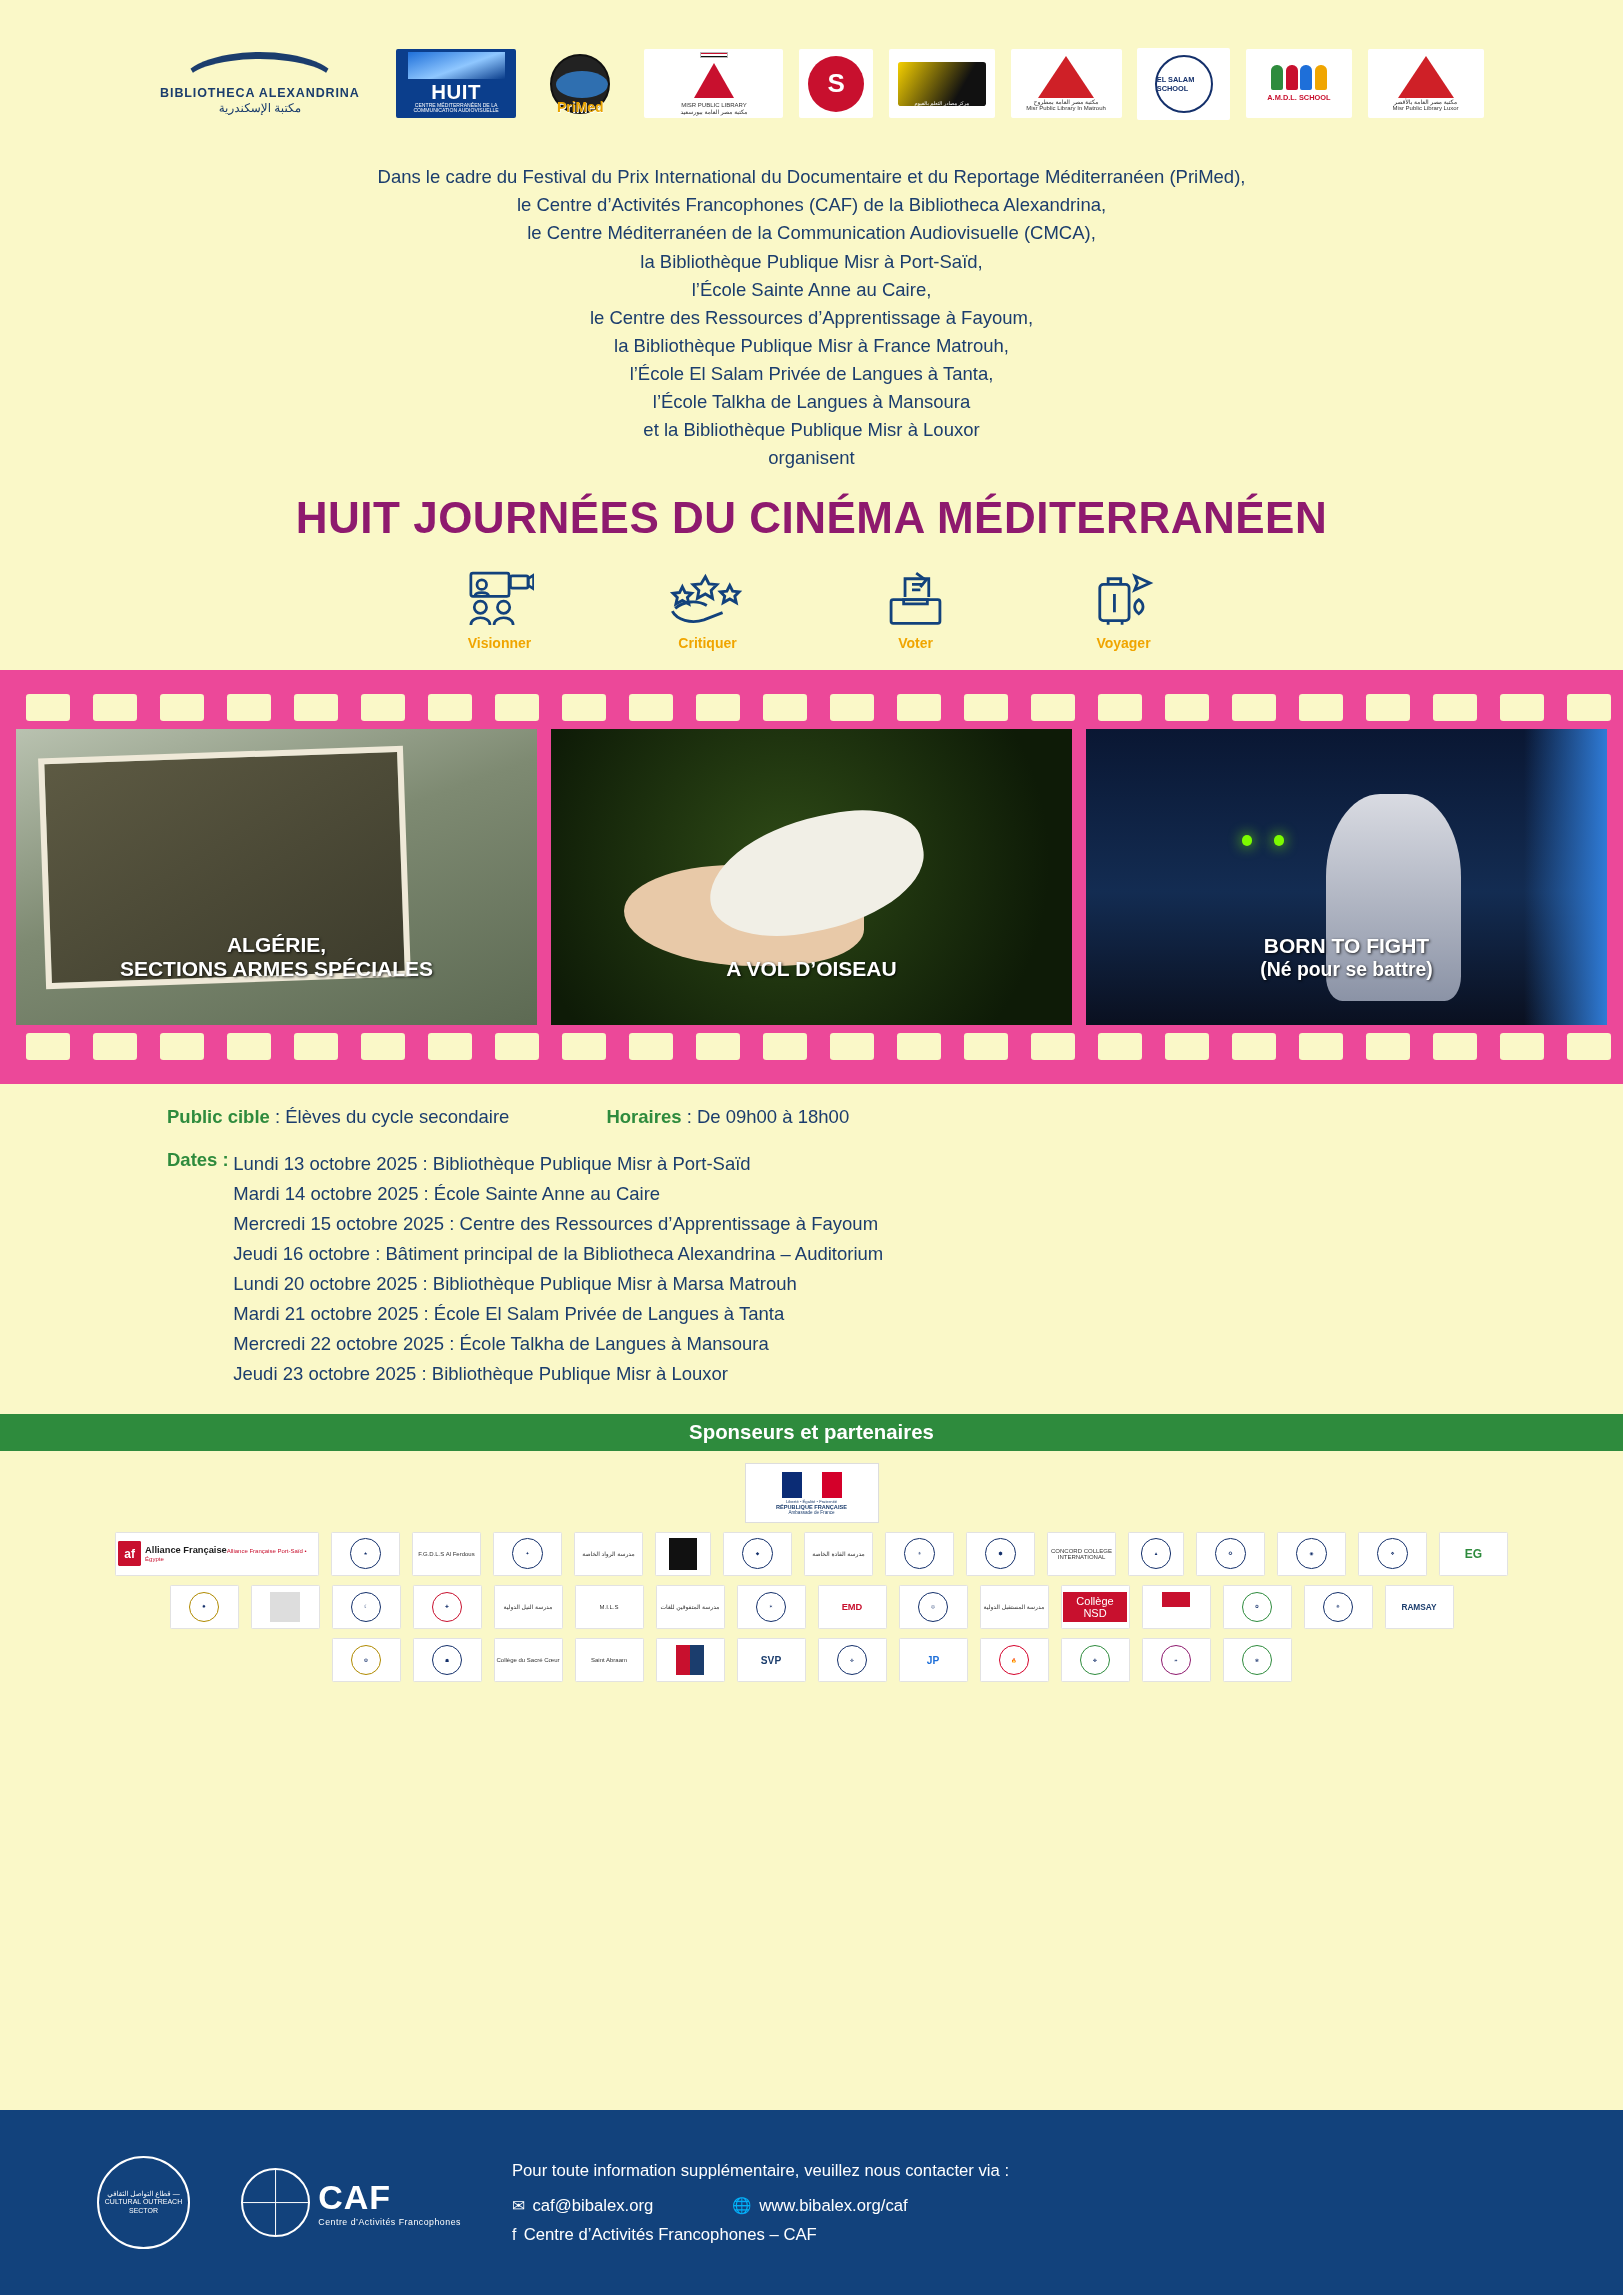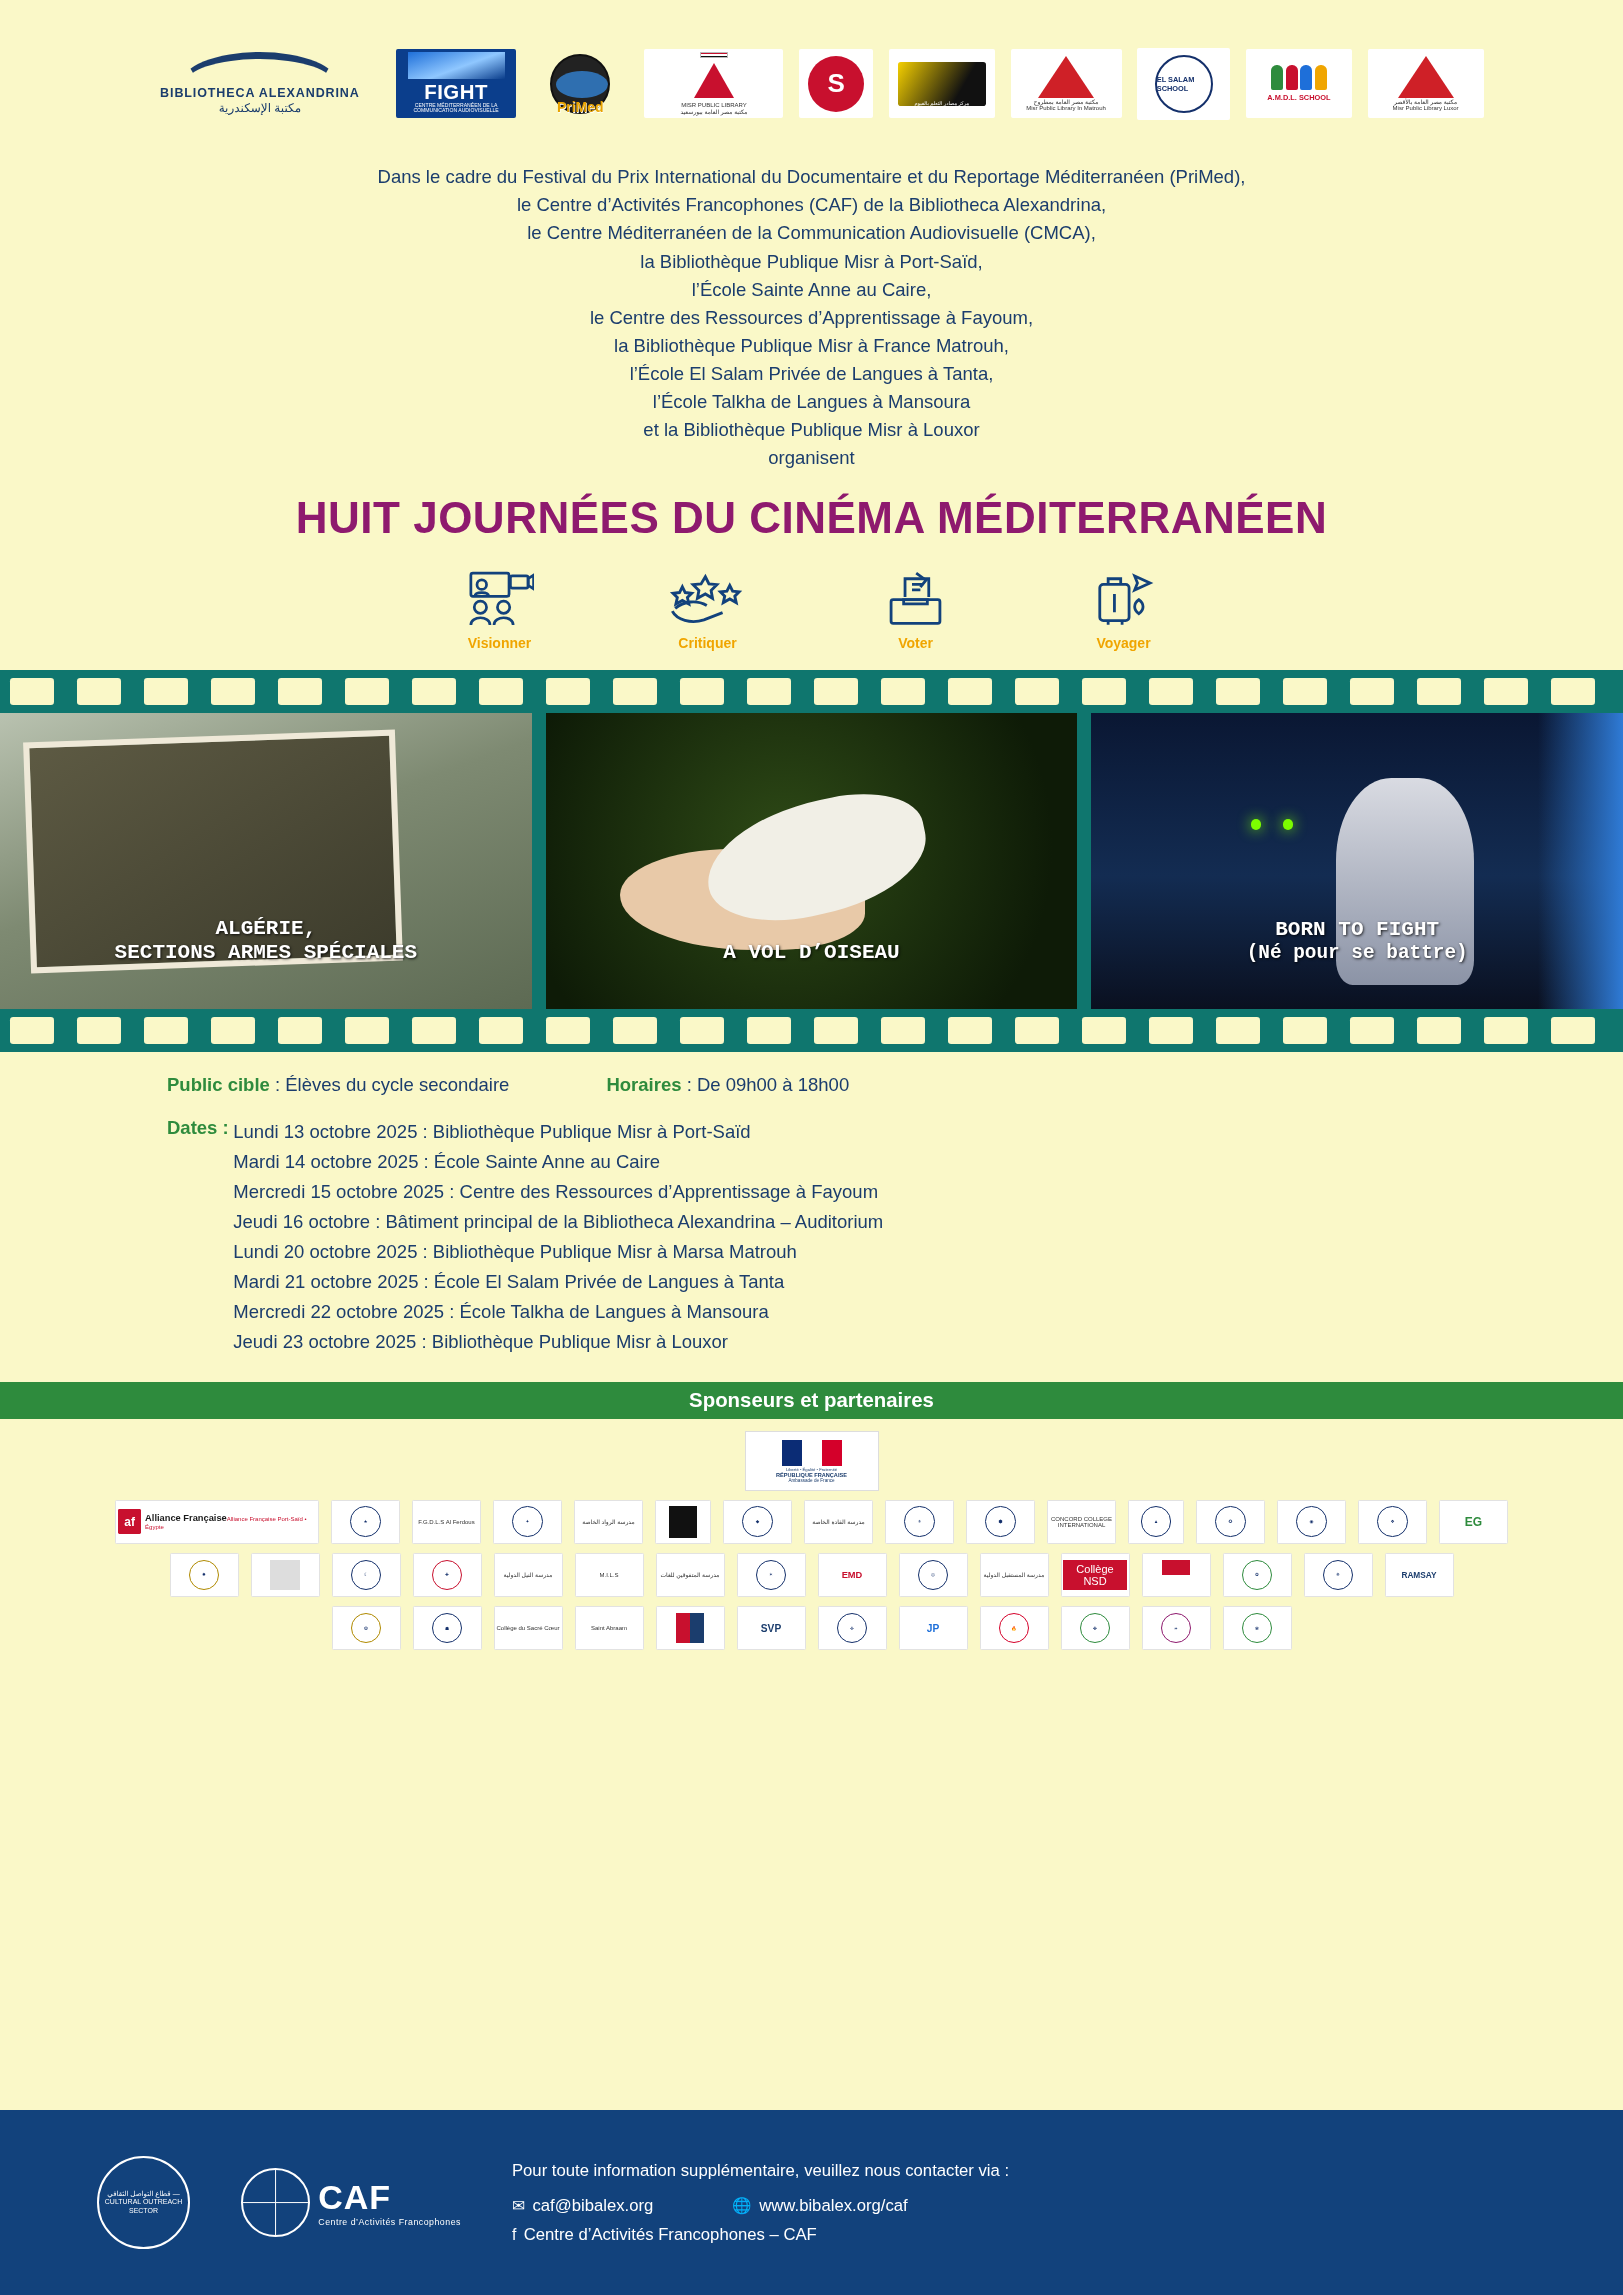--- a/index.html
+++ b/index.html
@@ -105,25 +105,24 @@
     gap: 88px;
     margin-top: 21px;
   }
   .icon-item { width: 120px; text-align: center; }
   .icon-art { height: 69px; display:flex; align-items:center; justify-content:center; }
   .icon-label { color:#f0a500; font-weight:bold; font-size:14px; margin-top:1.9px;}
 
   
   .filmstrip {
     width: 100%;
-    background: #0f766e;
+    background: #ec4899;
     margin-top: 18.5px;
-    padding: 0;
+    padding: 16px;
     position: relative;
-    font-family: Liberation Mono, monospace;
   }
   .perf-row { height: 43px; display:flex; align-items:center; gap:23px; padding:0 10.2px; }
   .perf { width: 44px; height: 27px; background:#FAF8C8; border-radius:3.2px; flex:0 0 auto;}
   .frames { display:flex; gap: 14px; padding: 0 0px; height: 296px; }
   .frame { flex:1; position:relative; overflow:hidden; }
   .frame-caption {
     position:absolute; left:0; width:100%; bottom: 44px;
     text-align:center; color:#fff; font-weight:bold; font-size:21px;
     line-height:1.15; text-shadow: 0.9px 0.9px 2.8px rgba(0,0,0,.85);
   }
@@ -220,21 +219,21 @@
 <div class="top-logos">
 
   <div class="logo-box nobg bibalex-logo">
     <div class="bibalex-swoosh"></div>
     <div class="bibalex-title">BIBLIOTHECA ALEXANDRINA</div>
     <div class="bibalex-ar">مكتبة الإسكندرية</div>
   </div>
 
   <div class="logo-box cmca-logo">
     <div class="cmca-screen"></div>
-    <div class="cmca-name">FIGHT</div>
+    <div class="cmca-name">HUIT</div>
     <div class="cmca-sub">CENTRE MÉDITERRANÉEN DE LA COMMUNICATION AUDIOVISUELLE</div>
   </div>
 
   <div class="logo-box nobg primed-logo">
     <div class="primed-globe"></div>
     <div class="primed-text">PriMed</div>
   </div>
 
   <div class="logo-box misr-psd">
     <div class="misr-flag"></div>

